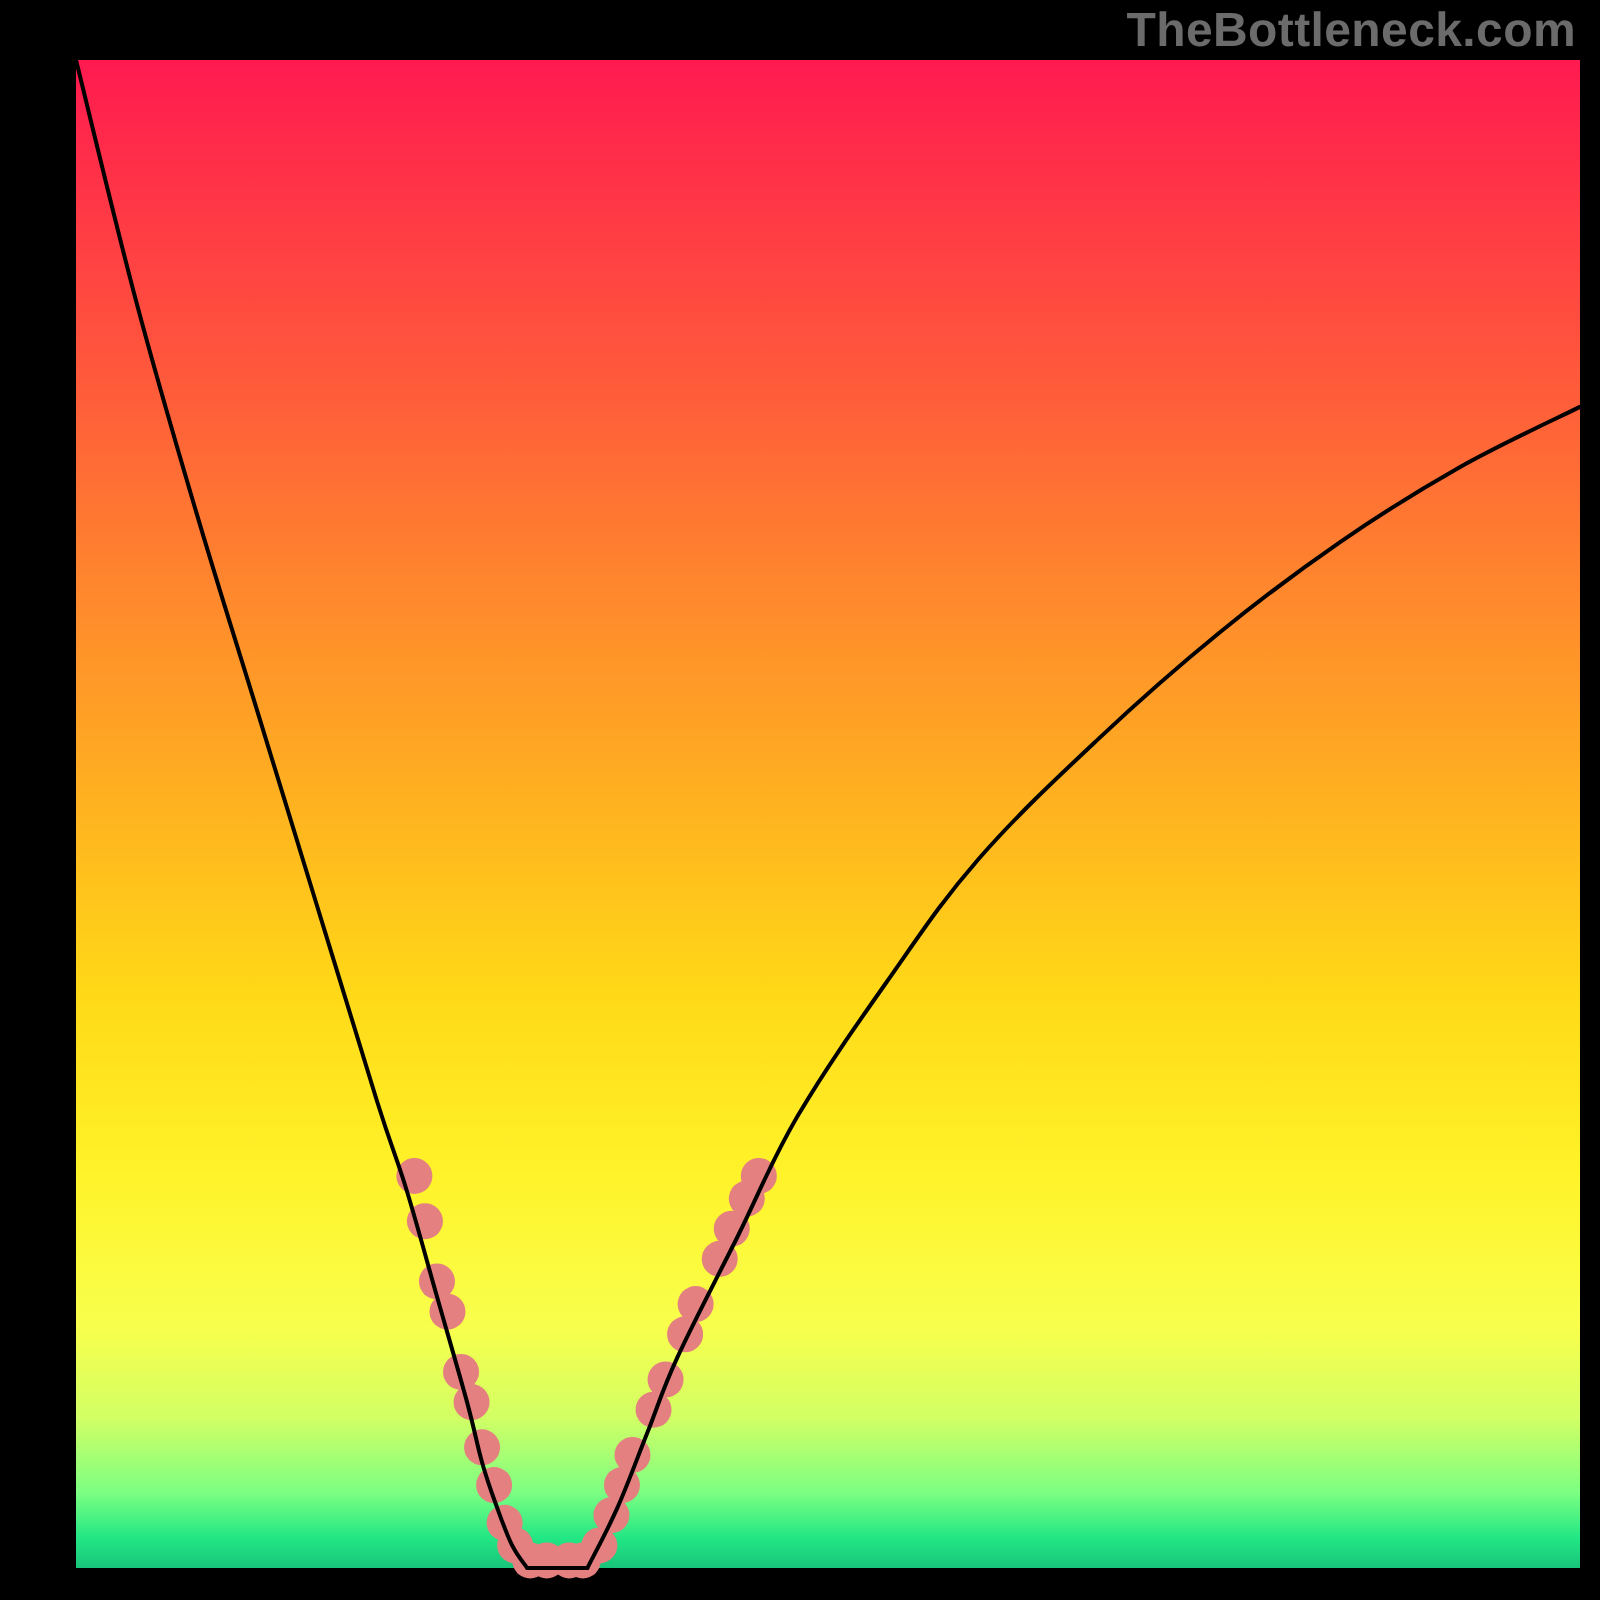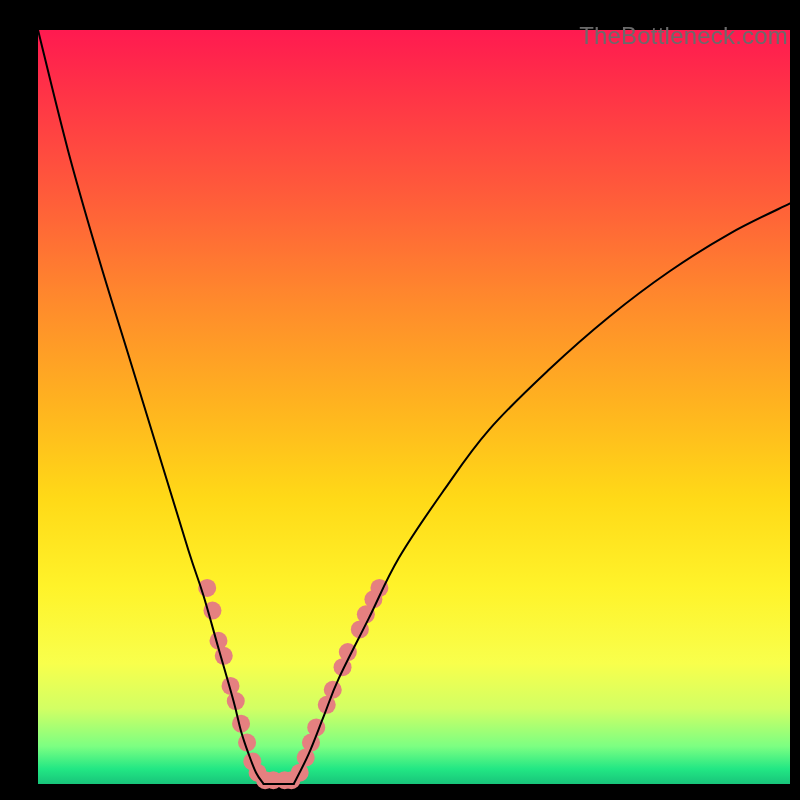--- a/index.html
+++ b/index.html
@@ -35,25 +35,25 @@
       #fff32a 74%,
       #f8ff4c 84%,
       #d2ff64 90%,
       #7cff82 95%,
       #22e784 98%,
       #18c47a 100%
     );
   }
   .watermark {
     position: absolute;
-    top: 22px;
+    top: 2px;
     right: 12px;
     color: #6b6b6b;
     font-size: 24px;
-    font-weight: 400;
+    font-weight: 700;
     letter-spacing: 0.2px;
     user-select: none;
   }
   svg.curve-layer {
     position: absolute;
     left: 0; top: 0;
     width: 752px;
     height: 754px;
     overflow: visible;
   }

